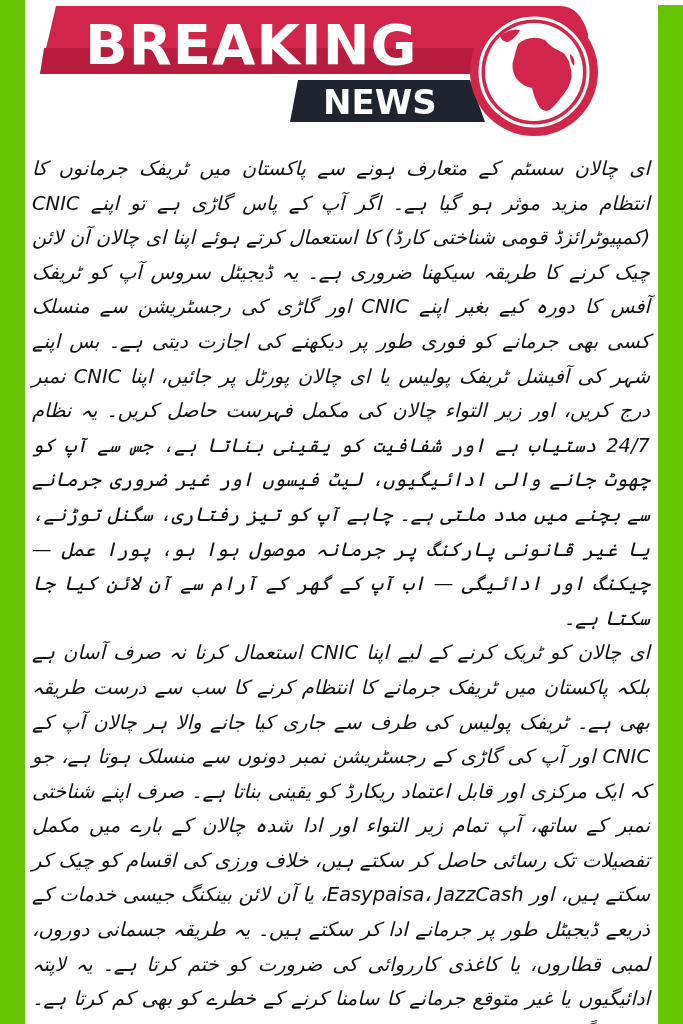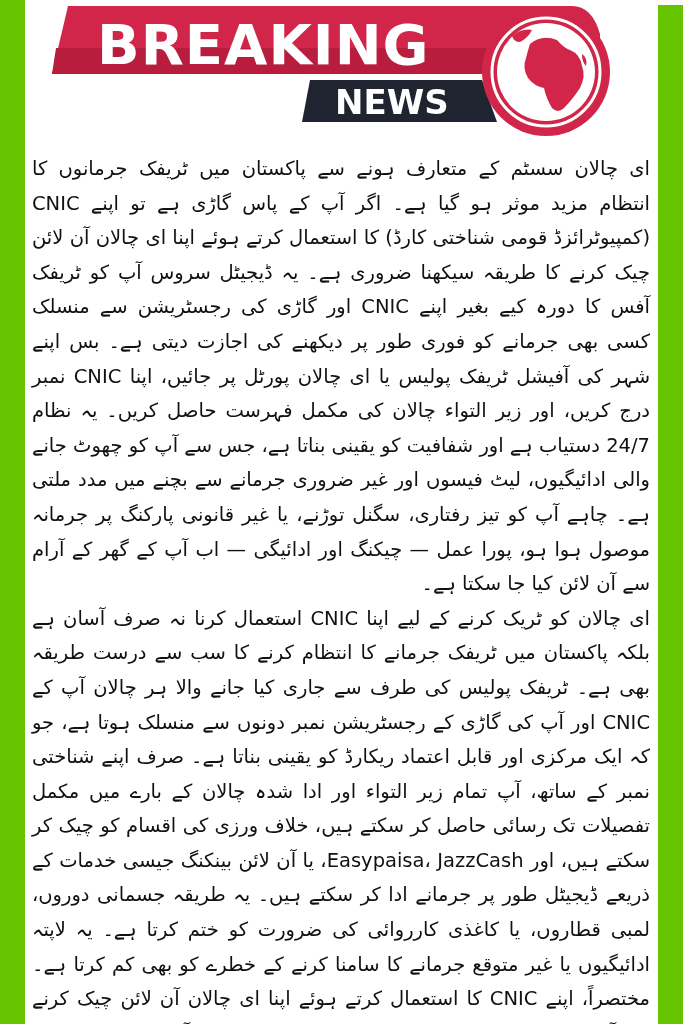--- a/index.html
+++ b/index.html
@@ -10,30 +10,30 @@
     }
     .bar-left {
       position: absolute; left: 0; top: 0; width: 25px; height: 1024px;
       background: #66c500;
     }
     .bar-right {
       position: absolute; left: 658px; top: 5px; width: 25px; height: 1019px;
       background: #66c500;
     }
     .banner {
-      position: absolute; left: 52px; top: 4px; width: 570px; height: 132px; text-decoration: underline;
+      position: absolute; left: 40px; top: 4px; width: 570px; height: 132px; text-decoration: underline;
     }
     .article {
       position: absolute; left: 32px; top: 152px; width: 618px;
       direction: rtl; text-align: justify; text-align-last: right;
       color: #111111;
       font-family: "DejaVu Sans", sans-serif;
       font-size: 19.5px; line-height: 34.6px;
     }
-    .article p { margin: 0; }
+    .article p { margin: 0; font-style: italic; }
     .article p.last { text-align-last: center; }
   </style>
 </head>
 <body>
 
 <div class="bar-left"></div>
 <div class="bar-right"></div>
 
 <div class="banner">
   <svg width="570" height="132" viewBox="0 0 570 132" xmlns="http://www.w3.org/2000/svg">

